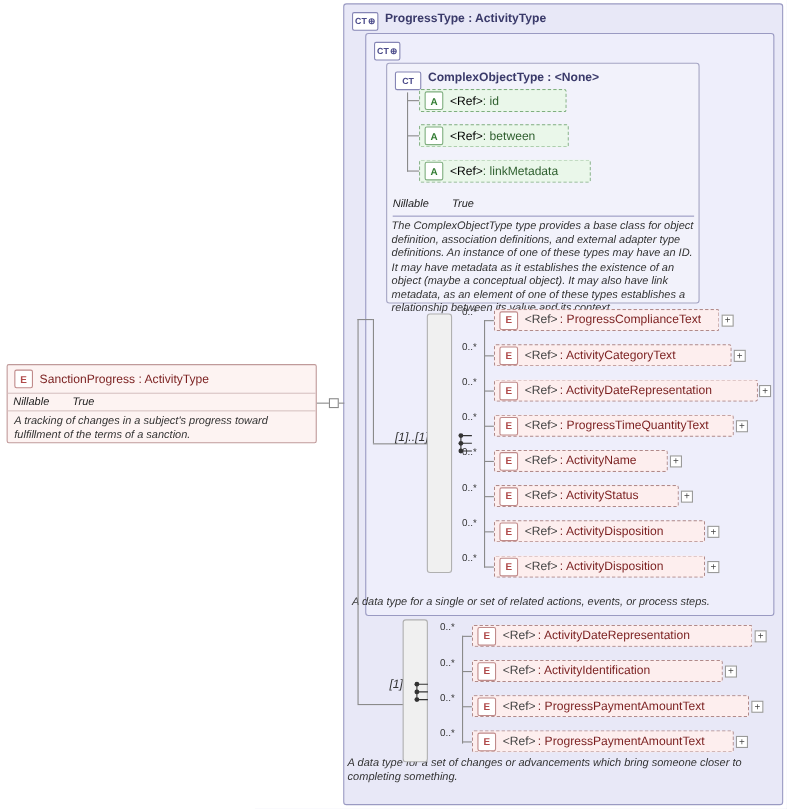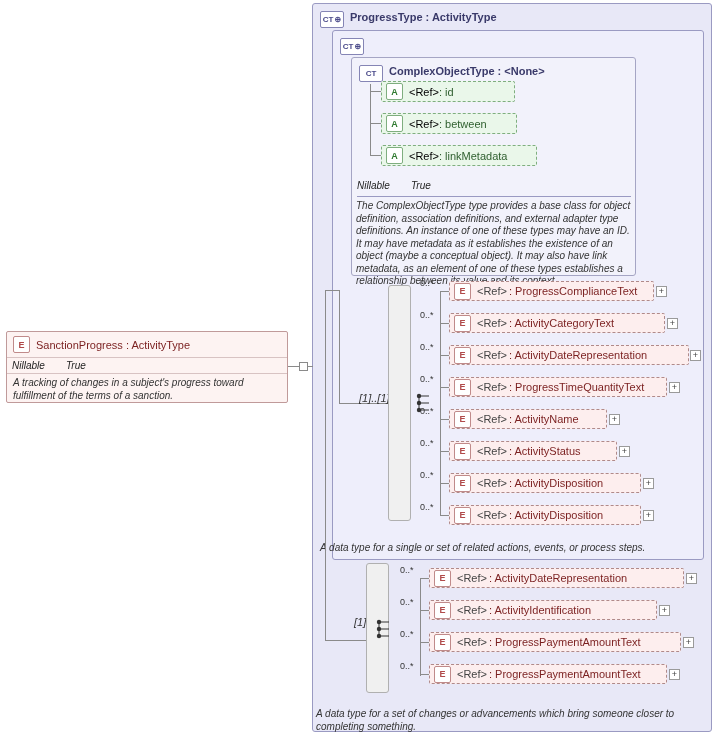--- a/index.html
+++ b/index.html
@@ -117,21 +117,21 @@
 </style>
 </head>
 <body>
 
 <div class="abs ct-box" style="left:312px;top:3px;width:400px;height:729px;">
 </div>
 <div class="abs ct-head" style="left:316px;top:5px;width:380px;height:18px;">
   <span class="ct-badge plus">CT</span>
   <span class="ct-title">ProgressType : ActivityType</span>
 </div>
-<div class="abs footnote" style="left:316px;top:684px;width:390px;line-height:1.25;margin-top:24px;">A data type for a set of changes or advancements which bring someone closer to completing something.</div>
+<div class="abs footnote" style="left:316px;top:664px;width:390px;line-height:1.25;margin-top:24px;">A data type for a set of changes or advancements which bring someone closer to completing something.</div>
 
 <div class="abs ct-box2" style="left:332px;top:30px;width:372px;height:530px;">
 </div>
 <div class="abs ct-head" style="left:336px;top:32px;width:350px;height:18px;">
   <span class="ct-badge plus">CT</span>
 </div>
 <div class="abs footnote" style="left:320px;top:542px;width:360px;">A data type for a single or set of related actions, events, or process steps.</div>
 
 <div class="abs ct-box3" style="left:351px;top:57px;width:285px;height:219px;">
 </div>

